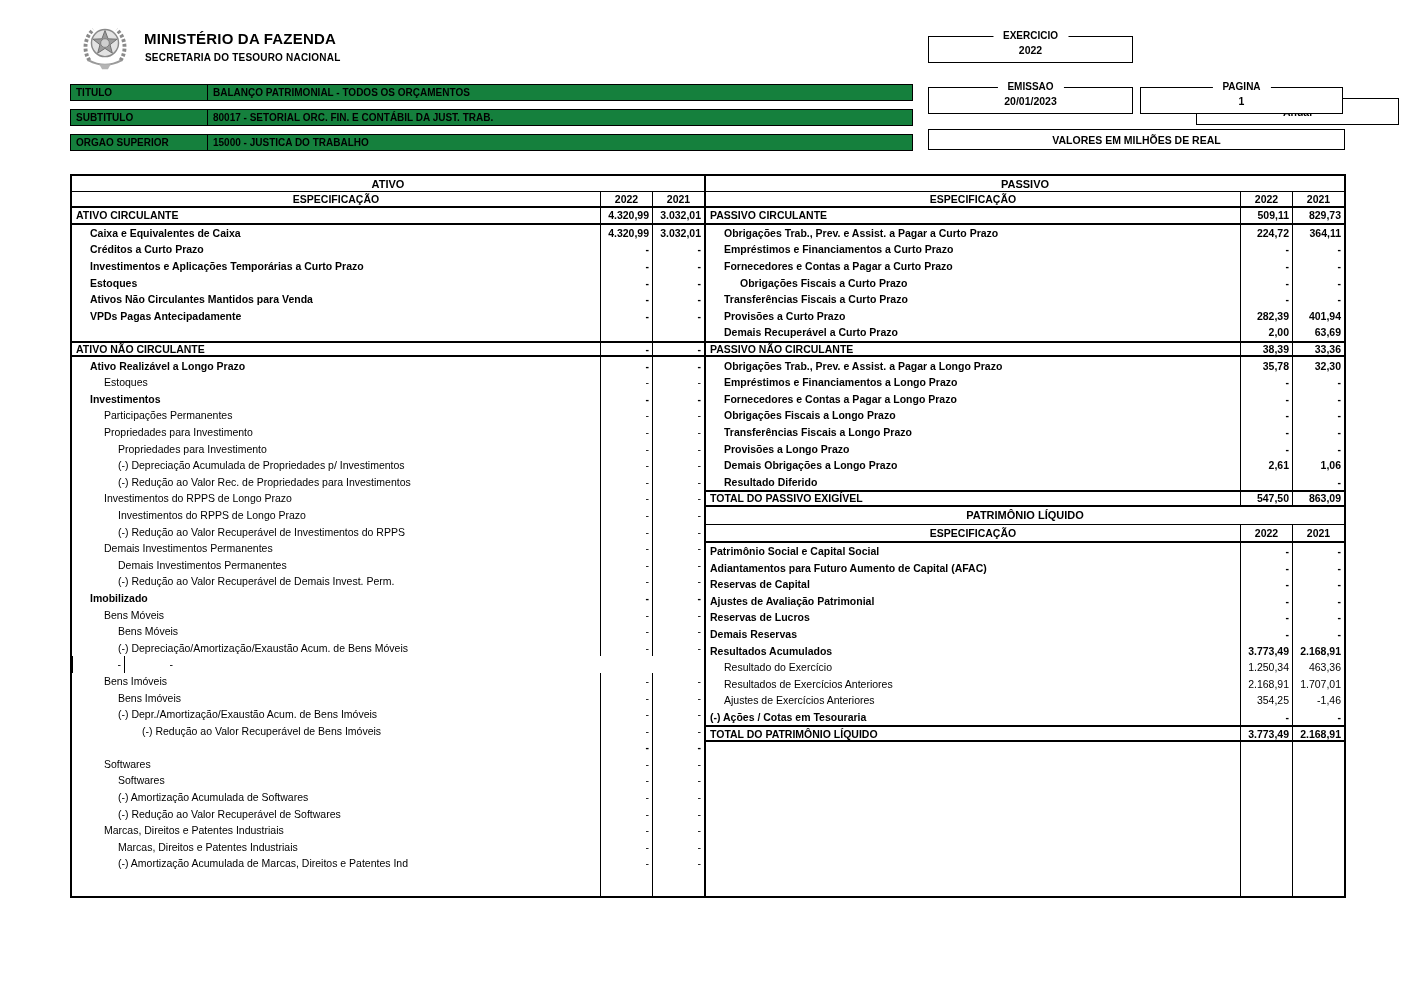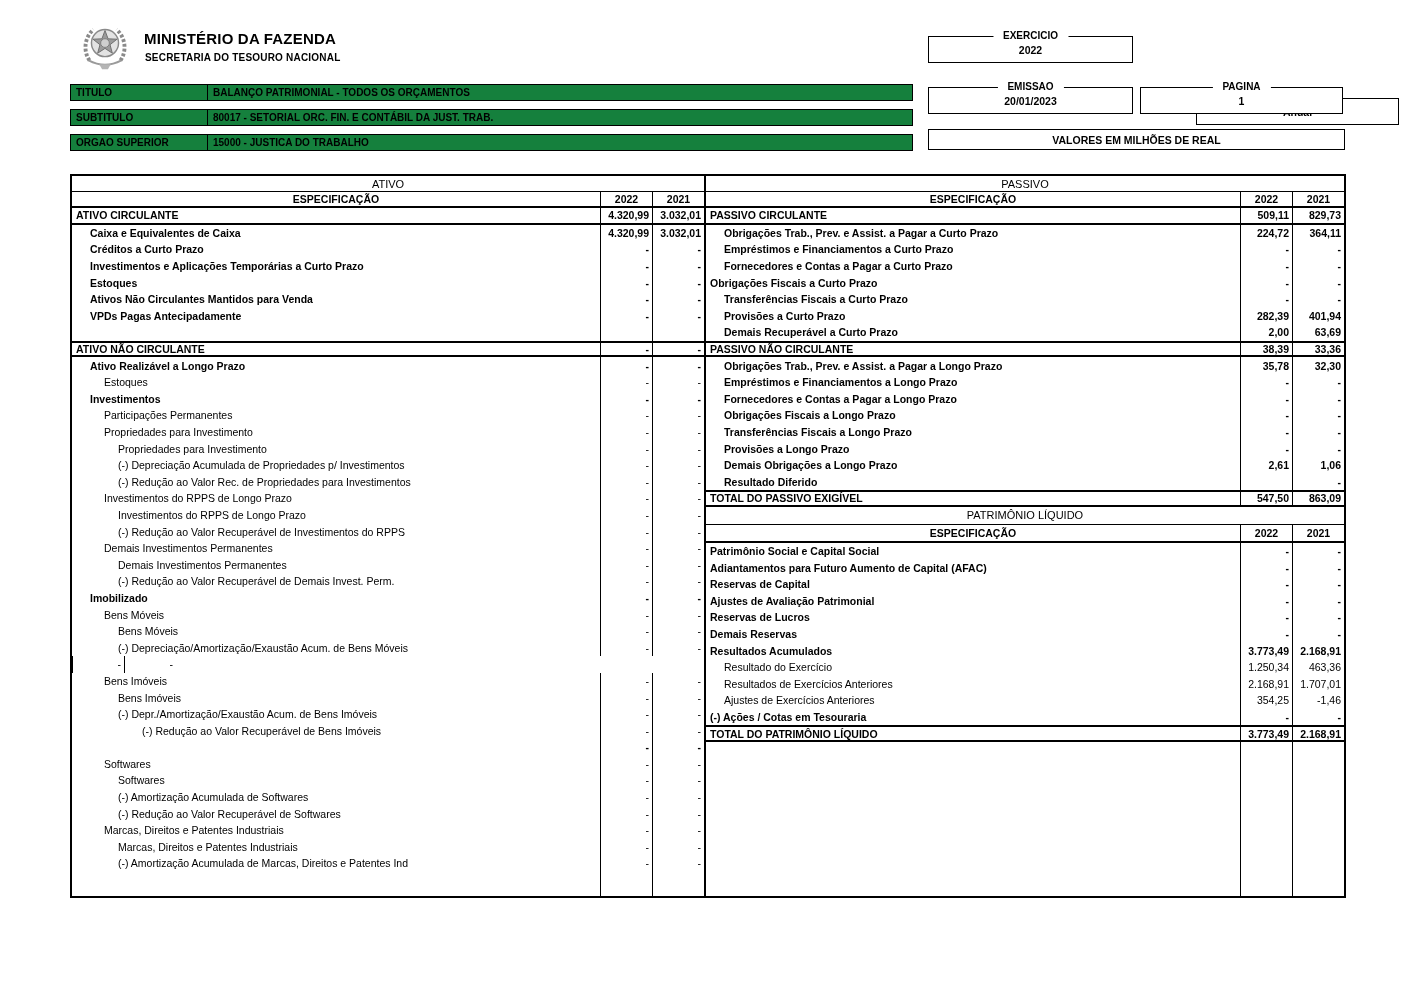--- a/index.html
+++ b/index.html
@@ -23,21 +23,21 @@
   .meta-box .mlabel { position:absolute; top:-7px; left:50%; transform:translateX(-50%); background:#fff; padding:0 10px; font-size:10px; font-weight:bold; white-space:nowrap; }
   .meta-box .mvalue { position:absolute; left:0; right:0; top:7px; text-align:center; font-size:10.5px; font-weight:bold; }
   .values-note { position:absolute; left:928px; top:129px; width:417px; height:21px; border:1px solid #000; display:flex; align-items:center; justify-content:center; font-size:10.5px; font-weight:bold; }
 
   
   .tables { position:absolute; left:70px; top:174px; width:1276px; height:724px; border:2px solid #000; display:flex; }
   .bs { display:flex; flex-direction:column; height:100%; }
   .bs-left { width:634px; border-right:2px solid #000; }
   .bs-right { flex:1; }
 
-  .t-title { height:16px; display:flex; align-items:center; justify-content:center; font-size:11px; font-weight:normal; border-bottom:1.5px solid #000; flex:0 0 auto; }
+  .t-title { height:16px; display:flex; align-items:center; justify-content:center; font-size:11px; font-weight:bold; border-bottom:1.5px solid #000; flex:0 0 auto; }
   .t-title.pl { height:18px; border-top:0; border-bottom:1.5px solid #000; }
   .t-colhead { height:16px; display:flex; border-bottom:2px solid #000; flex:0 0 auto; }
   .t-colhead.pl { height:18px; }
   .t-colhead .spec { flex:1; display:flex; align-items:center; justify-content:center; font-size:10.5px; font-weight:bold; }
   .t-colhead .yr { width:52px; border-left:1.5px solid #000; display:flex; align-items:center; justify-content:center; font-size:10.5px; font-weight:bold; }
 
   .t-body { flex:0 0 auto; display:flex; flex-direction:column; }
   .row { display:flex; height:16.6px; flex:0 0 auto; }
   .row.sec { border-top:2px solid #000; border-bottom:2px solid #000; }
   .t-body .row.sec:first-child { border-top:none; }
@@ -339,21 +339,21 @@
             <div class="lbl b" style="padding-left: 18px;">Empréstimos e Financiamentos a Curto Prazo</div>
             <div class="val b">-</div>
             <div class="val b">-</div>
           </div>
           <div class="row">
             <div class="lbl b" style="padding-left: 18px;">Fornecedores e Contas a Pagar a Curto Prazo</div>
             <div class="val b">-</div>
             <div class="val b">-</div>
           </div>
           <div class="row">
-            <div class="lbl b" style="padding-left: 4px;">Obrigações Fiscais a Curto Prazo</div>
+            <div class="lbl b" style="padding-left: 34px;">Obrigações Fiscais a Curto Prazo</div>
             <div class="val b">-</div>
             <div class="val b">-</div>
           </div>
           <div class="row">
             <div class="lbl b" style="padding-left: 18px;">Transferências Fiscais a Curto Prazo</div>
             <div class="val b">-</div>
             <div class="val b">-</div>
           </div>
           <div class="row">
             <div class="lbl b" style="padding-left: 18px;">Provisões a Curto Prazo</div>

